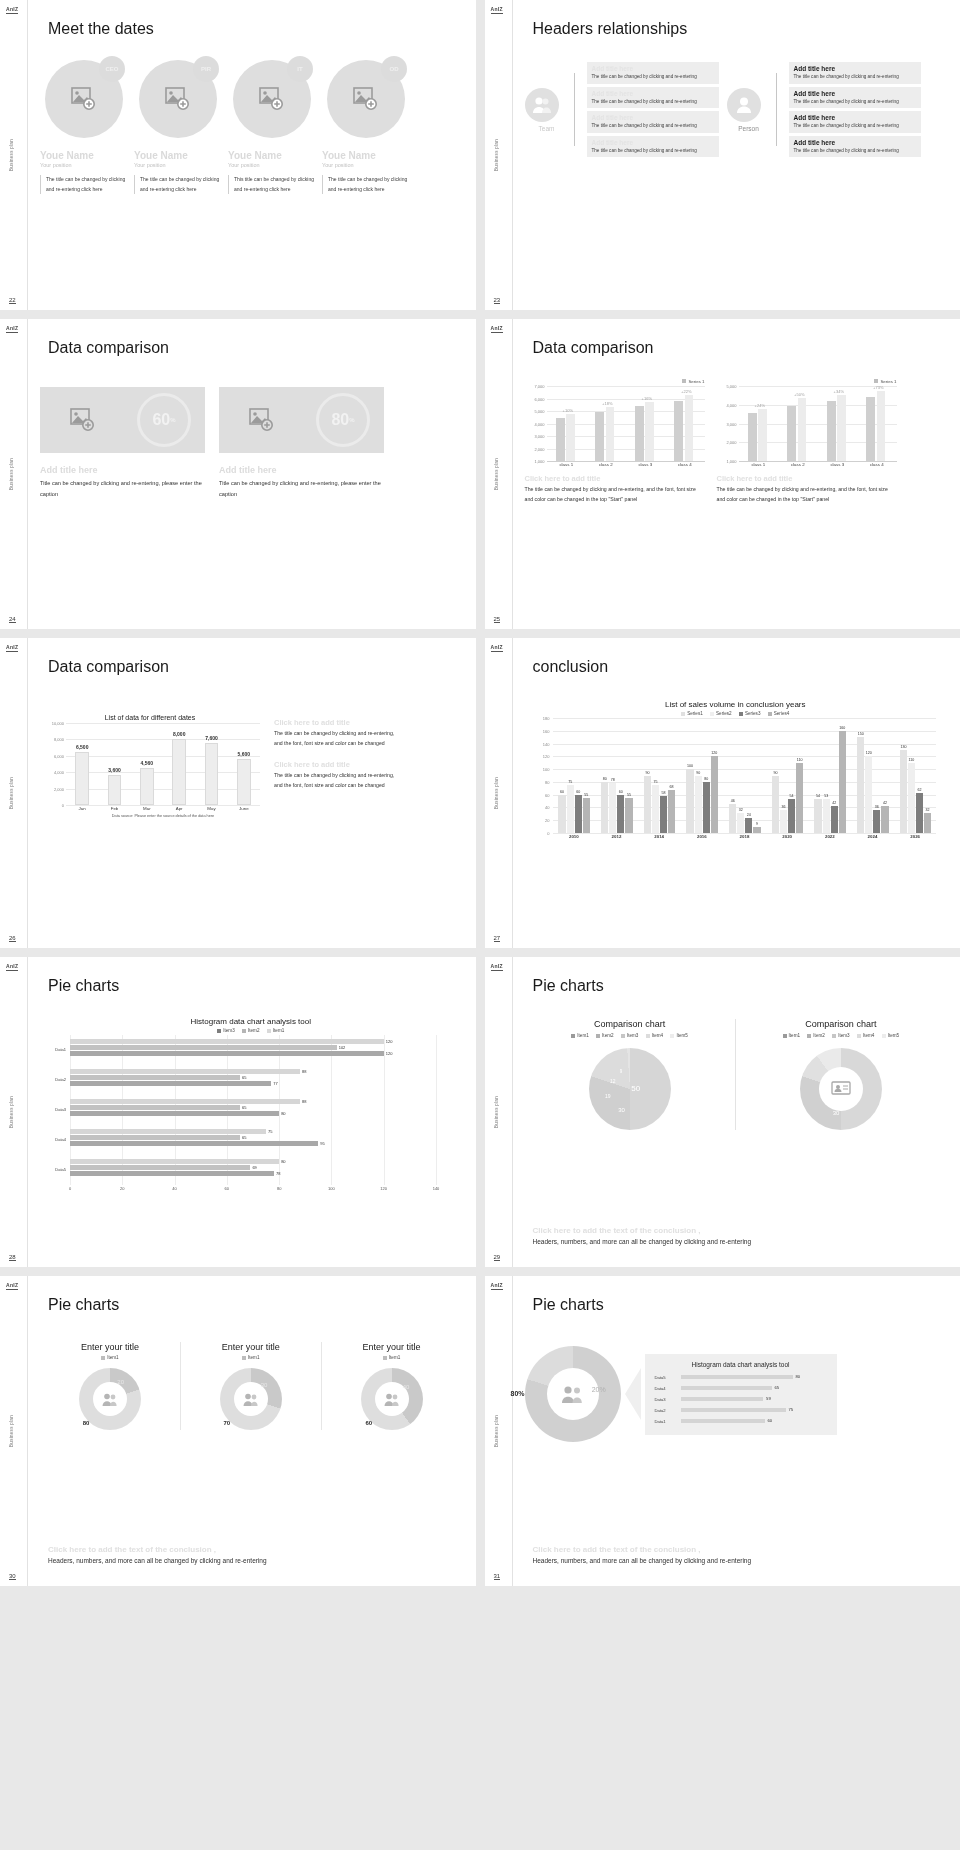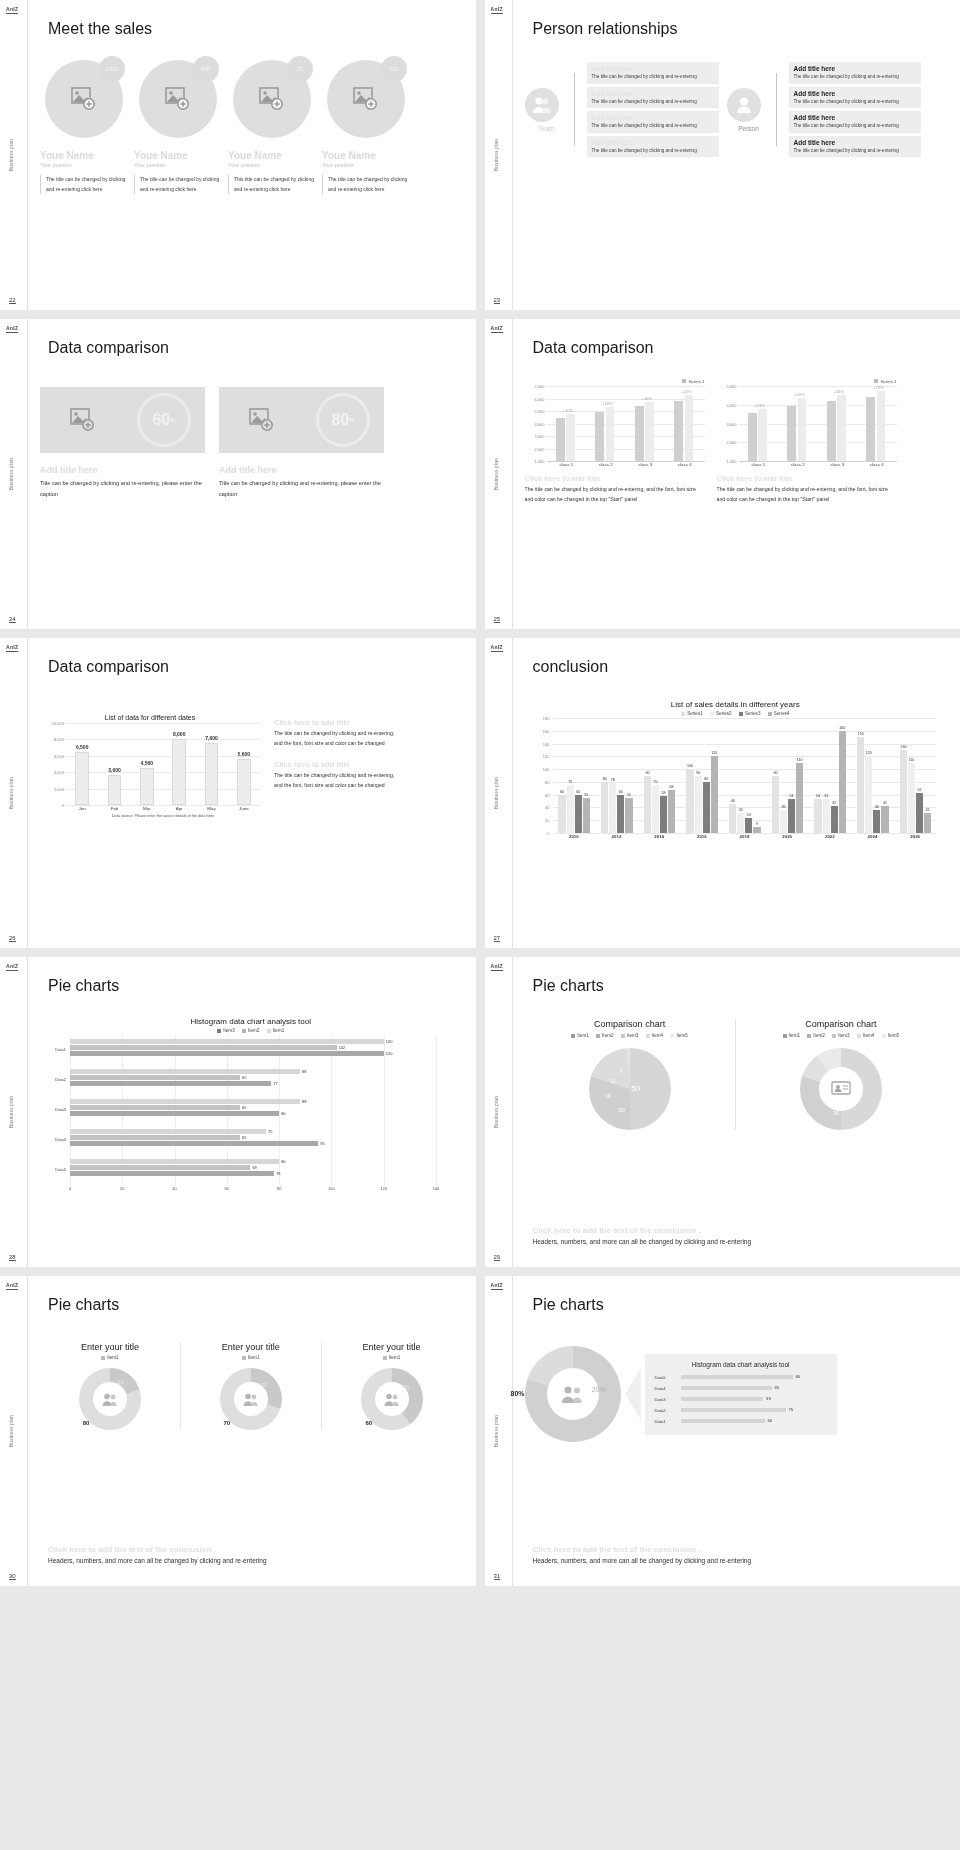--- a/index.html
+++ b/index.html
@@ -76,21 +76,21 @@
 </head>
 <body>
 
 <div class="grid">
 
   <div class="slide">
     <div class="rail"></div>
     <div class="logo">AnIZ</div>
     <div class="vlabel">Business plan</div>
     <div class="pageno">22</div>
-    <div class="title">Meet the sales</div>
+    <div class="title">Meet the dates</div>
     <div class="body">
       <div class="team">
         <div class="tmem">
           <div class="tcirc">
             <div class="tbadge">CEO</div>
             <svg class="picicon" width="26" height="24" viewBox="0 0 26 24">
                 <rect x="1" y="1" width="18" height="15" fill="none" stroke="#9b9b9b" stroke-width="1.6"></rect>
                 <circle cx="6" cy="6" r="1.8" fill="#9b9b9b"></circle>
                 <path d="M2 15 L8 8 L13 13 L16 10 L18 13 L18 15 Z" fill="#9b9b9b"></path>
                 <circle cx="18" cy="17" r="5.2" fill="#fff" stroke="#9b9b9b" stroke-width="1.6"></circle>
@@ -148,21 +148,21 @@
         </div>
       </div>
     </div>
   </div>
 
   <div class="slide">
     <div class="rail"></div>
     <div class="logo">AnIZ</div>
     <div class="vlabel">Business plan</div>
     <div class="pageno">23</div>
-    <div class="title">Person relationships</div>
+    <div class="title">Headers relationships</div>
     <div class="body">
       <div class="rel">
         <div class="relgroup">
           <div style="width:44px;">
             <div class="avatar">
               <svg width="22" height="18" viewBox="0 0 22 18">
                   <circle cx="8" cy="5" r="3.6" fill="#fff"></circle>
                   <circle cx="14.5" cy="5.5" r="3" fill="#f2f2f2"></circle>
                   <path d="M2 17c0-4 3-6 6-6s6 2 6 6z" fill="#fff"></path>
                   <path d="M11 17c0-3.4 2.4-5.4 4.6-5.4S20 13.6 20 17z" fill="#f2f2f2"></path>
@@ -423,21 +423,21 @@
   </div>
 
   <div class="slide">
     <div class="rail"></div>
     <div class="logo">AnIZ</div>
     <div class="vlabel">Business plan</div>
     <div class="pageno">27</div>
     <div class="title">conclusion</div>
     <div class="body">
       <div style="padding-top:14px;">
-        <div class="charttitle" style="font-size:8px;">List of sales details in different years</div>
+        <div class="charttitle" style="font-size:8px;">List of sales volume in conclusion years</div>
         <div class="chartlegend">
           <span><i style="background:#e0e0e0;"></i><b style="font-weight:normal;">Series1</b></span>
           <span><i style="background:#efefef;"></i><b style="font-weight:normal;">Series2</b></span>
           <span><i style="background:#7d7d7d;"></i><b style="font-weight:normal;">Series3</b></span>
           <span><i style="background:#b5b5b5;"></i><b style="font-weight:normal;">Series4</b></span>
         </div>
         <div class="plot" id="s27" style="height:115px; margin-left:28px; margin-right:10px; position:relative;">
             <div class="gline" style="top: 0px;"></div>
             <div class="ytick" style="top: 0px; left: -26px; width: 23px;">180</div>
             <div class="gline" style="top: 12.7778px;"></div>

